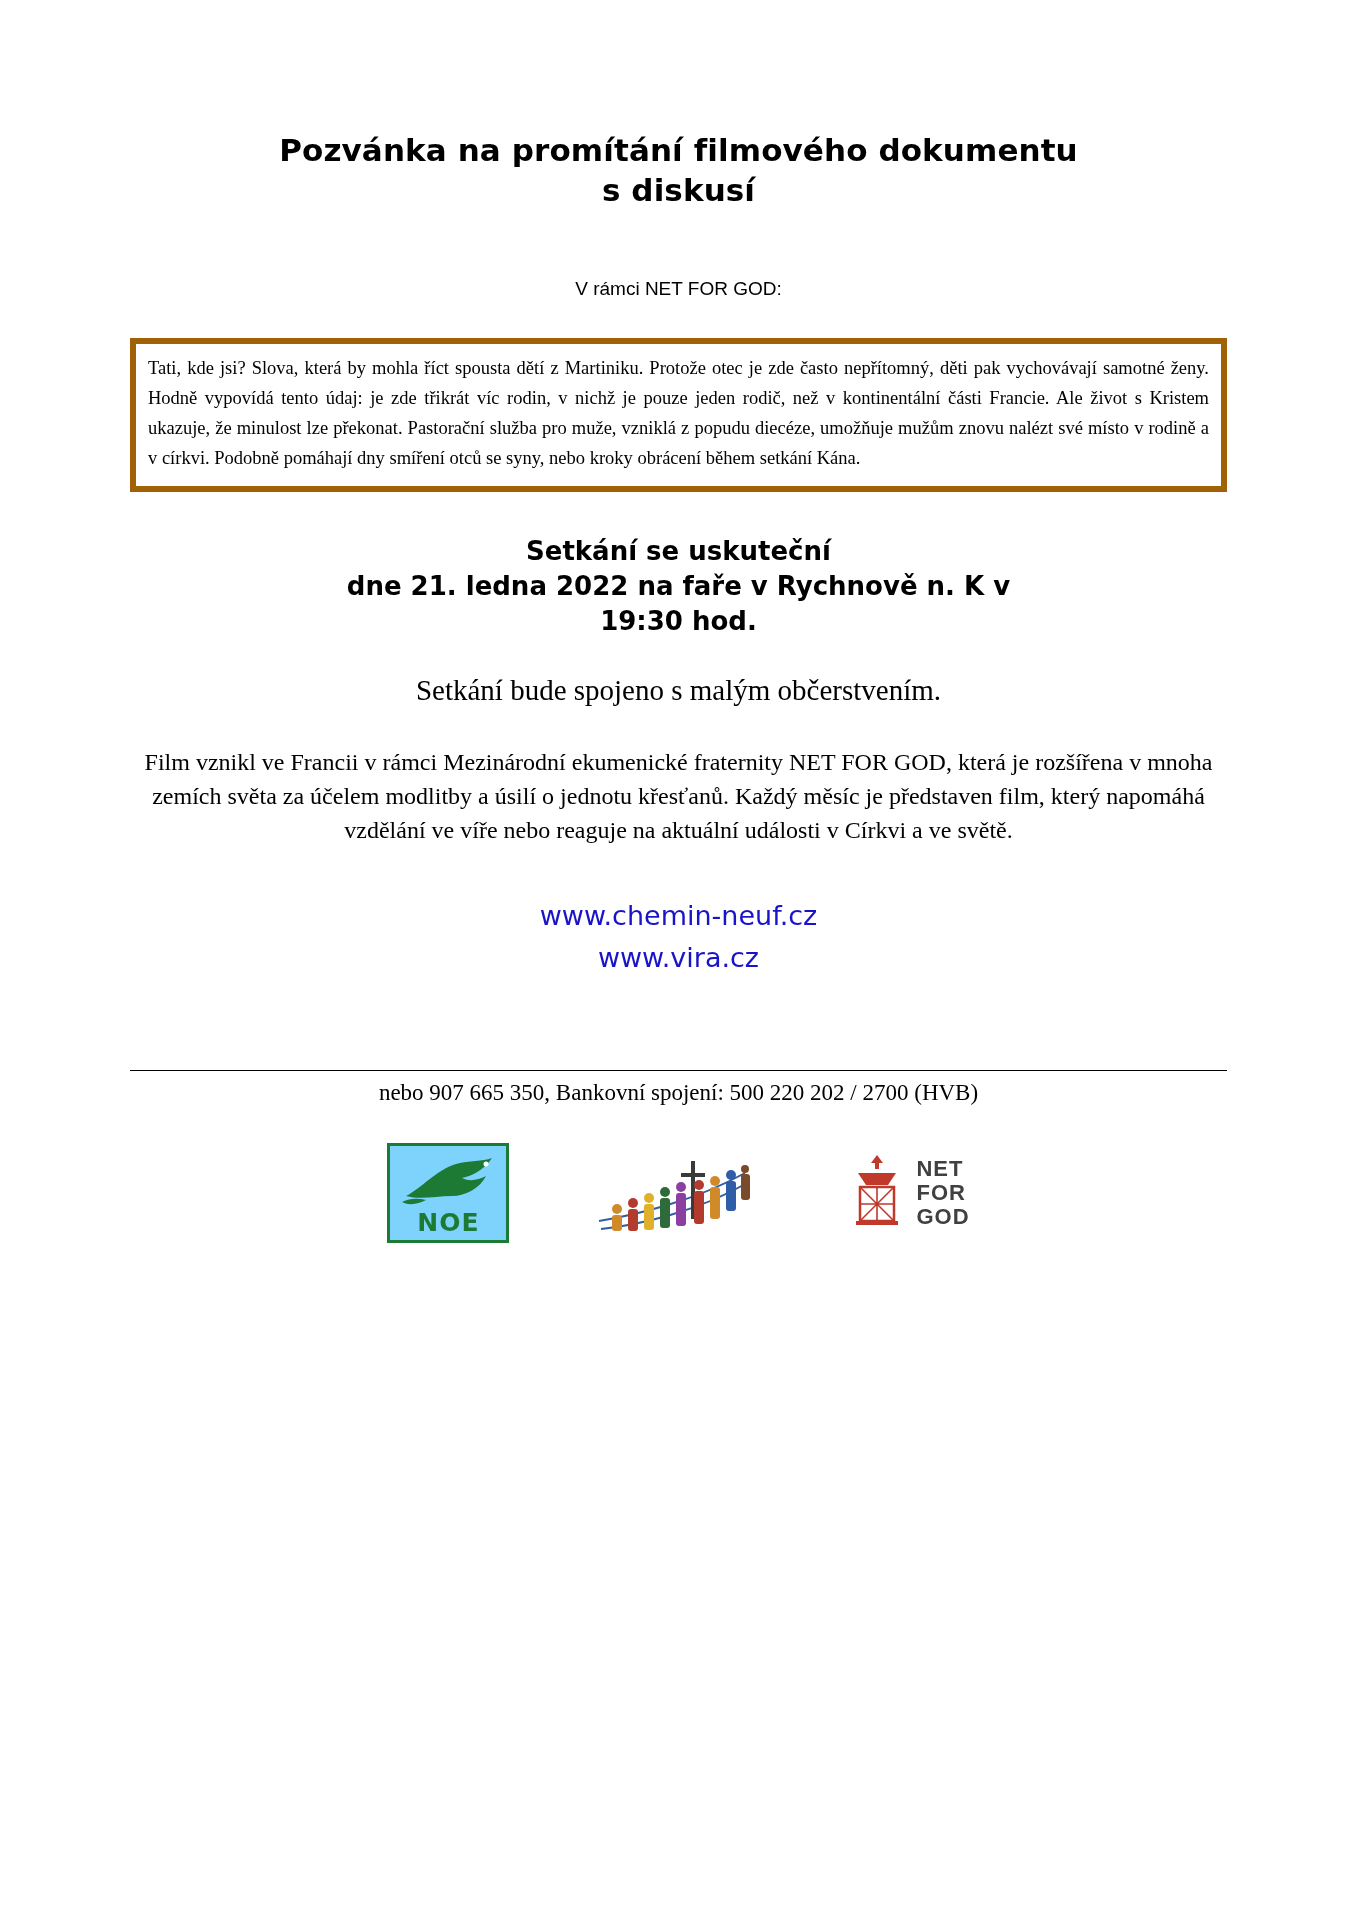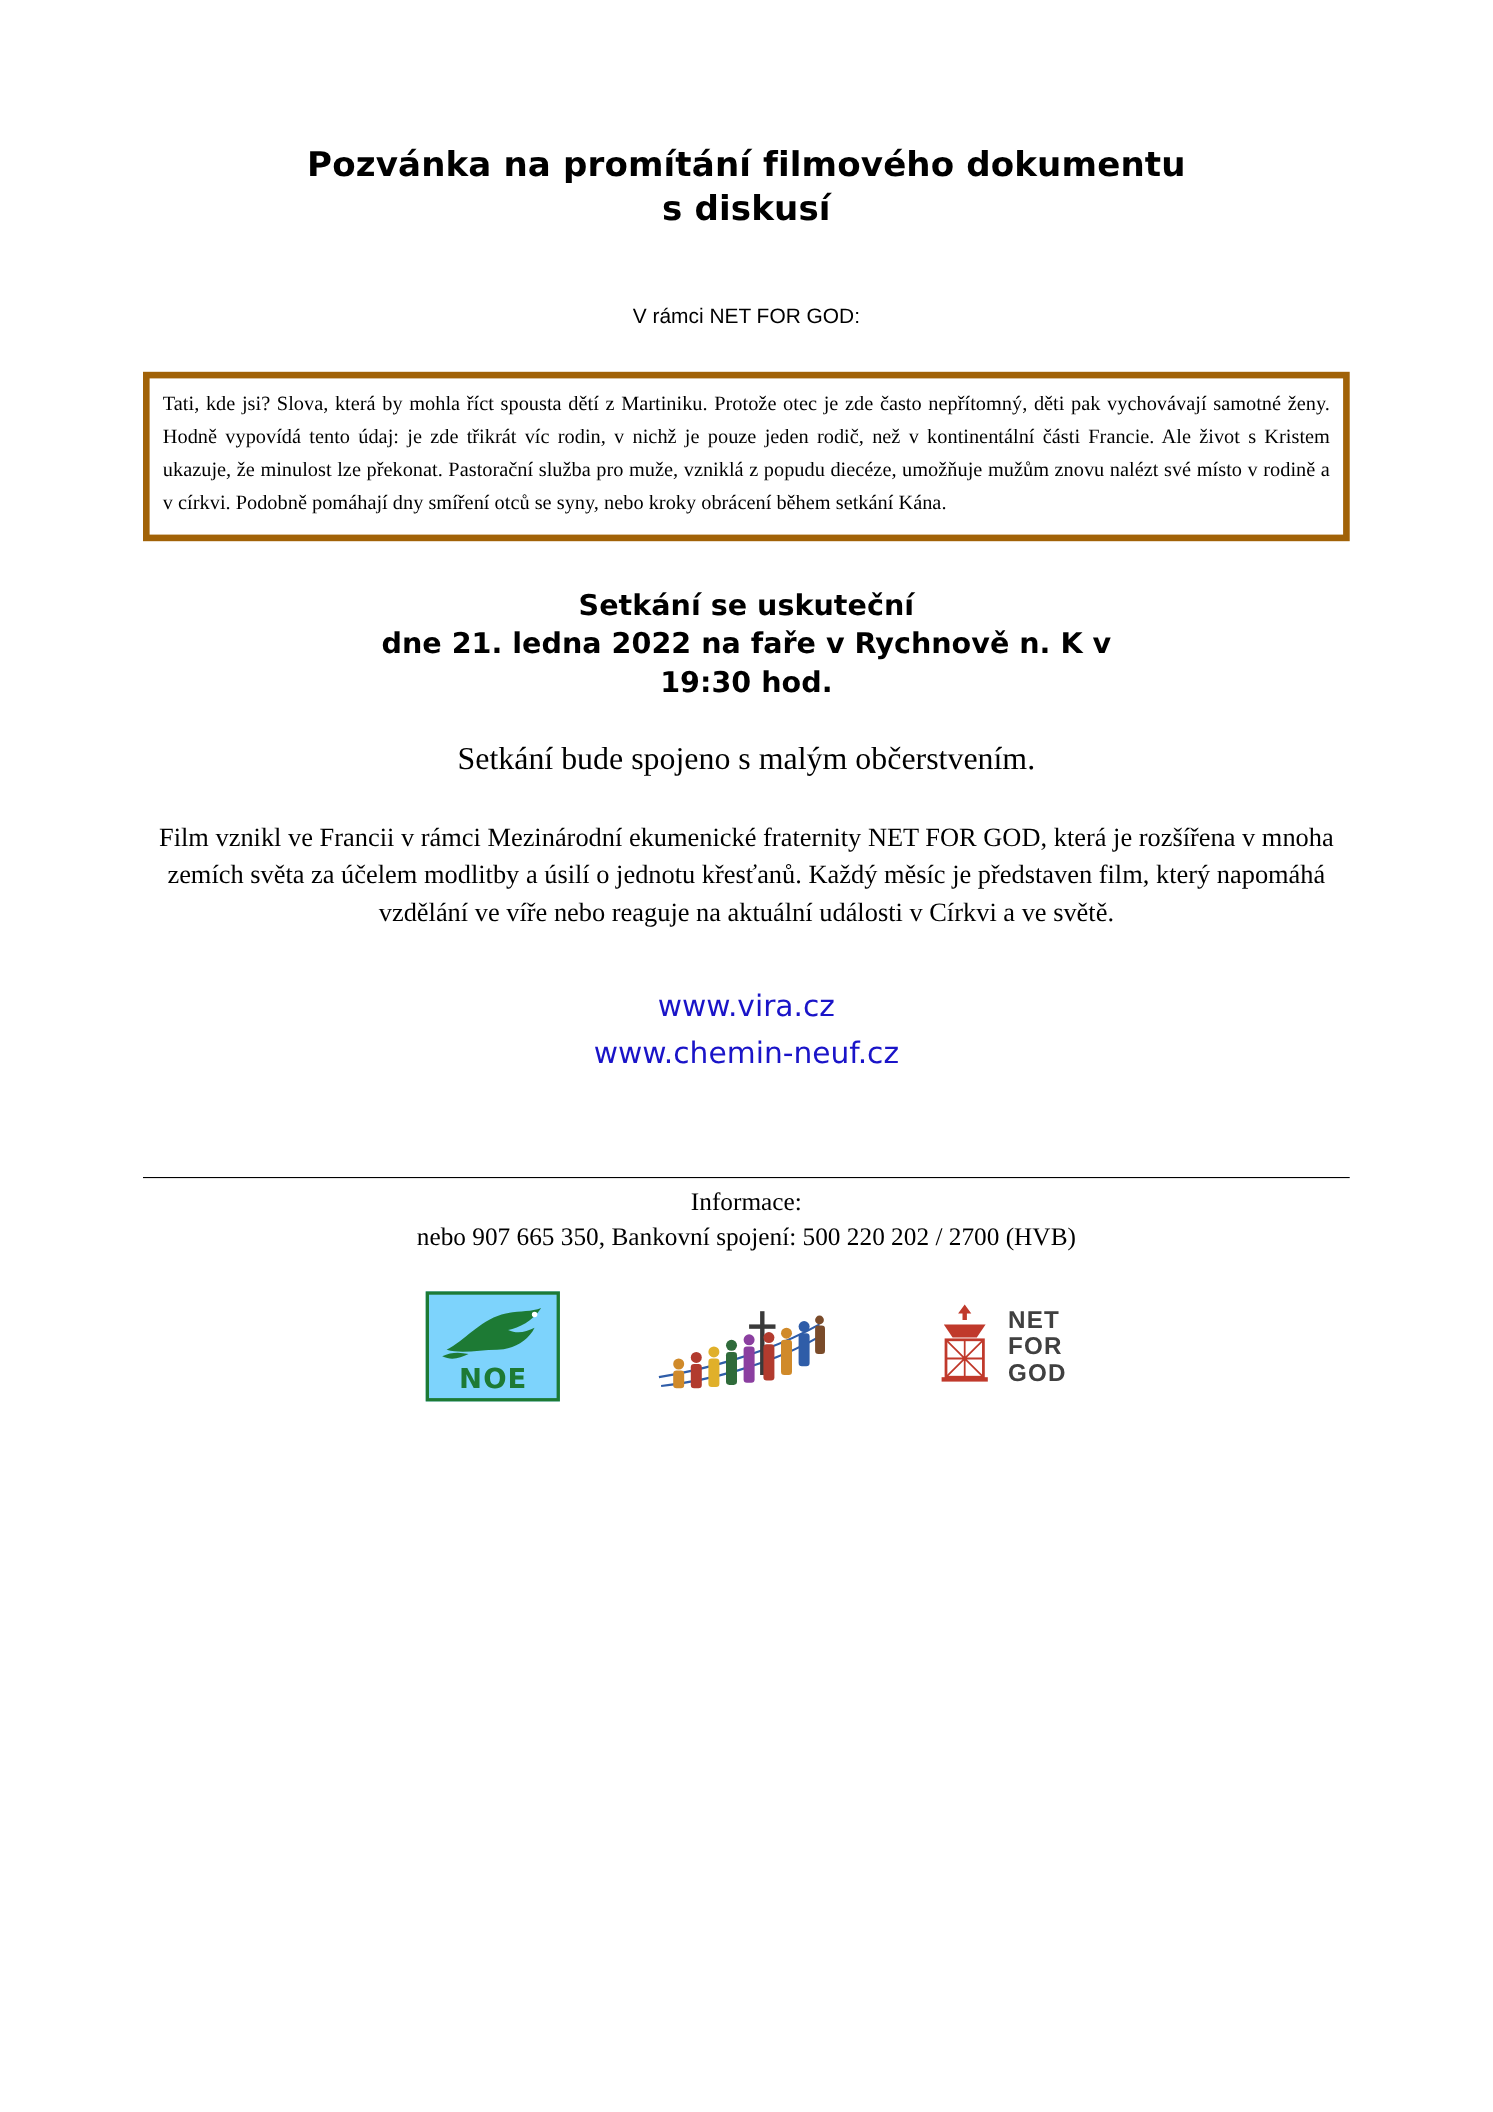--- a/index.html
+++ b/index.html
@@ -193,28 +193,27 @@
     <div>Setkání se uskuteční</div>
     <div>dne 21. ledna 2022 na faře v Rychnově n. K v</div>
     <div>19:30 hod.</div>
   </div>
 
   <div class="refreshment">Setkání bude spojeno s malým občerstvením.</div>
 
   <div class="description">Film vznikl ve Francii v rámci Mezinárodní ekumenické fraternity NET FOR GOD, která je rozšířena v mnoha zemích světa za účelem modlitby a úsilí o jednotu křesťanů. Každý měsíc je představen film, který napomáhá vzdělání ve víře nebo reaguje na aktuální události v Církvi a ve světě.</div>
 
   <div class="links">
+    <a href="#">www.chemin-neuf.cz</a>
     <a href="#">www.vira.cz</a>
-    <a href="#">www.chemin-neuf.cz</a>
   </div>
 
   <hr class="footer-rule">
 
   <div class="footer-text">
-    <div>Informace:</div>
     <div>nebo 907 665 350,   Bankovní spojení:  500 220 202 / 2700 (HVB)</div>
   </div>
 
   <div class="logos">
 
     <div class="logo-noe">
       <svg width="108" height="62" viewBox="0 0 108 62">
         <path d="M10 44 C26 36 40 18 60 12 C74 8 86 10 96 6 C88 18 76 24 66 26 C74 30 82 28 90 24 C84 36 70 44 56 44 C40 44 24 48 10 44 Z" fill="#1d7a34"></path>
         <path d="M6 50 C14 46 22 46 30 48 C22 52 14 54 6 50 Z" fill="#1d7a34"></path>
         <circle cx="90" cy="12" r="2.5" fill="#ffffff"></circle>

